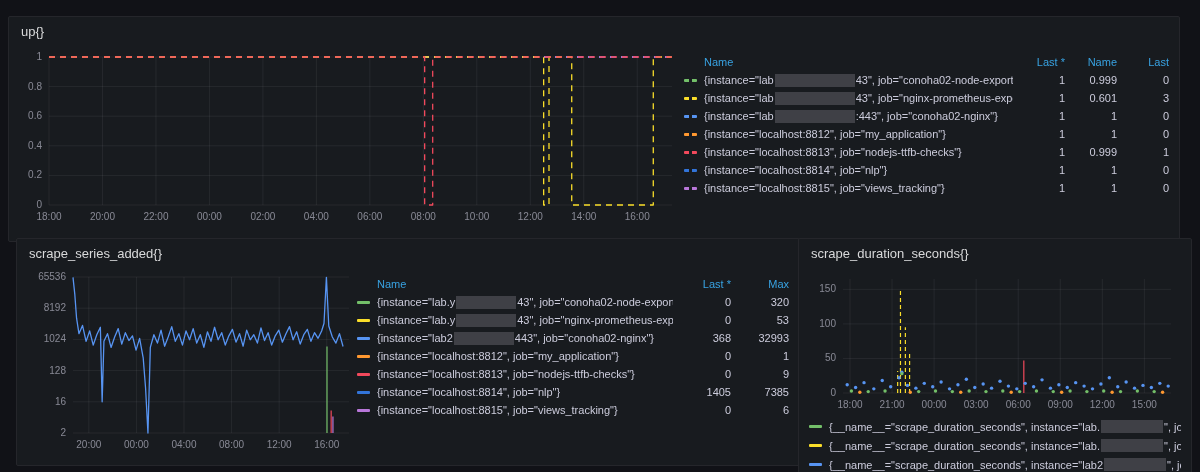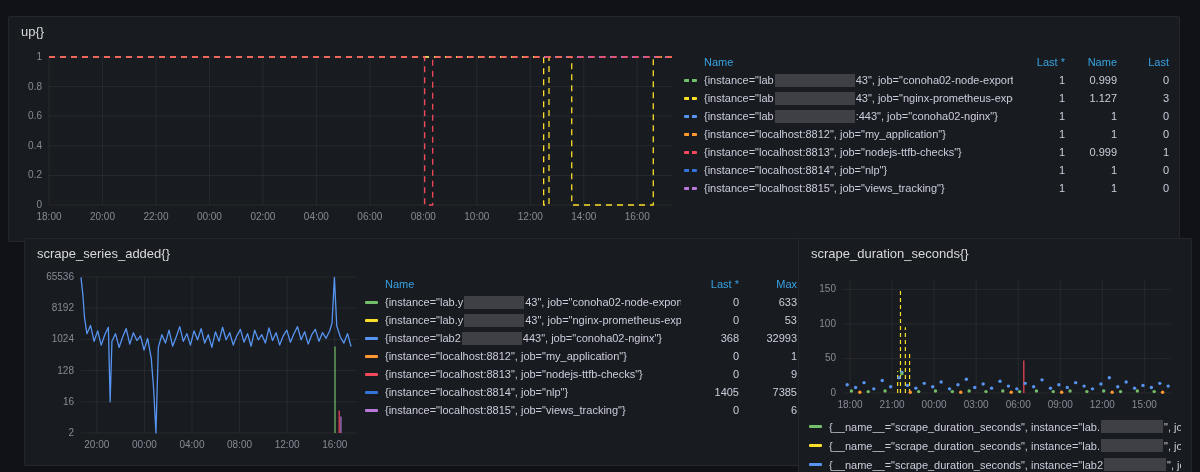--- a/index.html
+++ b/index.html
@@ -84,21 +84,21 @@
           </div>
           <div class="lg-row">
             <span class="lg-name"><span class="swatch" style="background: linear-gradient(90deg, rgb(115, 191, 105) 0px, rgb(115, 191, 105) 5px, transparent 5px, transparent 8px, rgb(115, 191, 105) 8px, rgb(115, 191, 105) 13px);"></span>{instance="lab<span class="redact" style="width: 80px;"></span>43", job="conoha02-node-exporter"}</span>
             <span class="lg-val">1</span>
             <span class="lg-val">0.999</span>
             <span class="lg-val">0</span>
           </div>
           <div class="lg-row">
             <span class="lg-name"><span class="swatch" style="background: linear-gradient(90deg, rgb(250, 222, 42) 0px, rgb(250, 222, 42) 5px, transparent 5px, transparent 8px, rgb(250, 222, 42) 8px, rgb(250, 222, 42) 13px);"></span>{instance="lab<span class="redact" style="width: 80px;"></span>43", job="nginx-prometheus-exporter"}</span>
             <span class="lg-val">1</span>
-            <span class="lg-val">1.127</span>
+            <span class="lg-val">0.601</span>
             <span class="lg-val">3</span>
           </div>
           <div class="lg-row">
             <span class="lg-name"><span class="swatch" style="background: linear-gradient(90deg, rgb(87, 148, 242) 0px, rgb(87, 148, 242) 5px, transparent 5px, transparent 8px, rgb(87, 148, 242) 8px, rgb(87, 148, 242) 13px);"></span>{instance="lab<span class="redact" style="width: 80px;"></span>:443", job="conoha02-nginx"}</span>
             <span class="lg-val">1</span>
             <span class="lg-val">1</span>
             <span class="lg-val">0</span>
           </div>
           <div class="lg-row">
             <span class="lg-name"><span class="swatch" style="background: linear-gradient(90deg, rgb(255, 152, 48) 0px, rgb(255, 152, 48) 5px, transparent 5px, transparent 8px, rgb(255, 152, 48) 8px, rgb(255, 152, 48) 13px);"></span>{instance="localhost:8812", job="my_application"}</span>
@@ -121,21 +121,21 @@
           <div class="lg-row">
             <span class="lg-name"><span class="swatch" style="background: linear-gradient(90deg, rgb(184, 119, 217) 0px, rgb(184, 119, 217) 5px, transparent 5px, transparent 8px, rgb(184, 119, 217) 8px, rgb(184, 119, 217) 13px);"></span>{instance="localhost:8815", job="views_tracking"}</span>
             <span class="lg-val">1</span>
             <span class="lg-val">1</span>
             <span class="lg-val">0</span>
           </div>
         </div>
     </div>
   </section>
 
-  <section class="panel" style="left:24px;top:238px;width:784px;height:228px;">
+  <section class="panel" style="left:16px;top:238px;width:784px;height:228px;">
     <div class="panel-title">scrape_series_added{}</div>
     <div class="panel-body row">
       <svg class="chart" width="330" height="190">
           <line x1="46" x2="322" y1="12" y2="12" class="grid"></line>
           <text x="39" y="15" class="tick" text-anchor="end">65536</text>
           <line x1="46" x2="322" y1="43.19999999999999" y2="43.19999999999999" class="grid"></line>
           <text x="39" y="46.19999999999999" class="tick" text-anchor="end">8192</text>
           <line x1="46" x2="322" y1="74.4" y2="74.4" class="grid"></line>
           <text x="39" y="77.4" class="tick" text-anchor="end">1024</text>
           <line x1="46" x2="322" y1="105.6" y2="105.6" class="grid"></line>
@@ -163,21 +163,21 @@
         </svg>
       <div class="legend p2">
           <div class="lg-row lg-head">
             <span class="lg-name">Name</span>
             <span class="lg-val">Last *</span>
             <span class="lg-val">Max</span>
           </div>
           <div class="lg-row">
             <span class="lg-name"><span class="swatch" style="background: rgb(115, 191, 105);"></span>{instance="lab.y<span class="redact" style="width: 60px;"></span>43", job="conoha02-node-exporter"}</span>
             <span class="lg-val">0</span>
-            <span class="lg-val">633</span>
+            <span class="lg-val">320</span>
           </div>
           <div class="lg-row">
             <span class="lg-name"><span class="swatch" style="background: rgb(250, 222, 42);"></span>{instance="lab.y<span class="redact" style="width: 60px;"></span>43", job="nginx-prometheus-exporter"}</span>
             <span class="lg-val">0</span>
             <span class="lg-val">53</span>
           </div>
           <div class="lg-row">
             <span class="lg-name"><span class="swatch" style="background: rgb(87, 148, 242);"></span>{instance="lab2<span class="redact" style="width: 60px;"></span>443", job="conoha02-nginx"}</span>
             <span class="lg-val">368</span>
             <span class="lg-val">32993</span>

